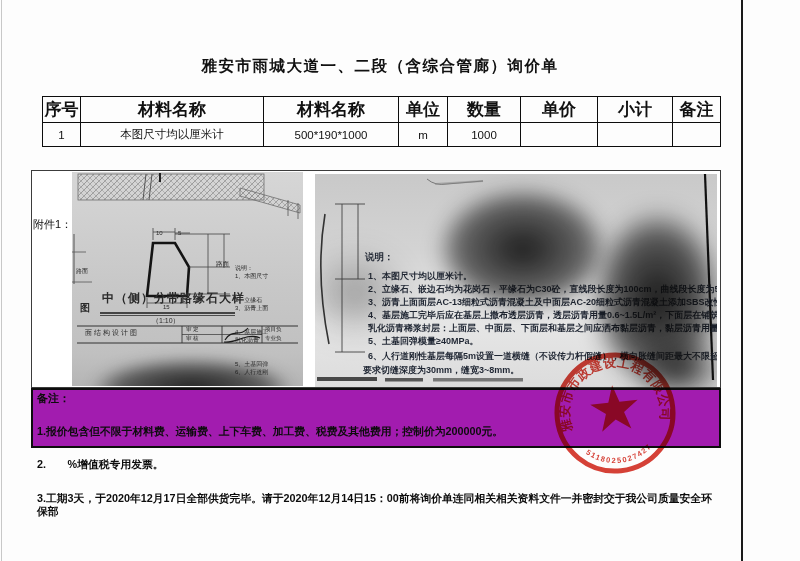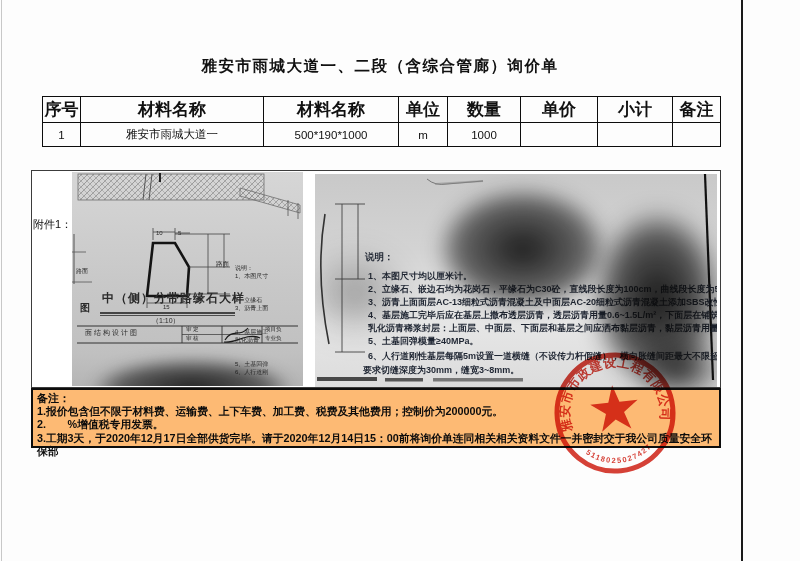--- a/index.html
+++ b/index.html
@@ -16,22 +16,22 @@
   #attach-label{left:33px;top:173px;font-size:11px;font-weight:normal;color:#111;margin-top:44px;}
   .photo{overflow:hidden;}
   #photo-left{left:72px;top:172px;width:231px;height:214px;
               background:linear-gradient(180deg,#d6d6d6,#c7c7c7 55%,#c0c0c0 85%,#b5b5b5);}
   #photo-right{left:315px;top:174px;width:402px;height:213px;
                background:linear-gradient(180deg,#c9c9c9,#d3d3d3 35%,#e6e6e6 70%,#dcdcdc);}
   .blob{position:absolute;border-radius:50%;}
   .ptext{position:absolute;color:#1f2633;font-weight:600;white-space:pre;line-height:1;}
   .ltext{position:absolute;color:#2a2a2a;white-space:pre;line-height:1;}
   #notes-box{left:31px;top:388px;width:690px;height:60px;border:2px solid #0d0d0d;box-sizing:border-box;
-             background:#fdba74;padding:2px 4px;}
-  #notes-box .nline{font-size:10.8px;font-weight:600;color:#0c0c0c;line-height:13.4px;white-space:pre-wrap;}
+             background:#a21caf;padding:2px 4px;}
+  #notes-box .nline{font-size:10.8px;font-weight:600;color:#0c0c0c;line-height:13.4px;white-space:pre-wrap;margin-top:20px;}
   #notes-heading{font-size:11px;font-weight:bold;color:#0c0c0c;line-height:13px;}
   #fold-line{left:741px;top:0;width:2px;height:561px;background:#1a1a1a;}
   #page-edge{left:1px;top:0;width:1px;height:561px;background:#c8c8c8;}
   #seal{mix-blend-mode:multiply;opacity:0.88;}
 </style>
 </head>
 <body>
 
 <div id="page">
 
@@ -56,21 +56,21 @@
       <td>材料名称</td>
       <td>材料名称</td>
       <td>单位</td>
       <td>数量</td>
       <td>单价</td>
       <td>小计</td>
       <td>备注</td>
     </tr>
     <tr style="height:24px">
       <td>1</td>
-      <td>雅安市雨城大道一</td>
+      <td>本图尺寸均以厘米计</td>
       <td>500*190*1000</td>
       <td>m</td>
       <td>1000</td>
       <td></td>
       <td></td>
       <td></td>
     </tr>
   </tbody>
     </table>
 

